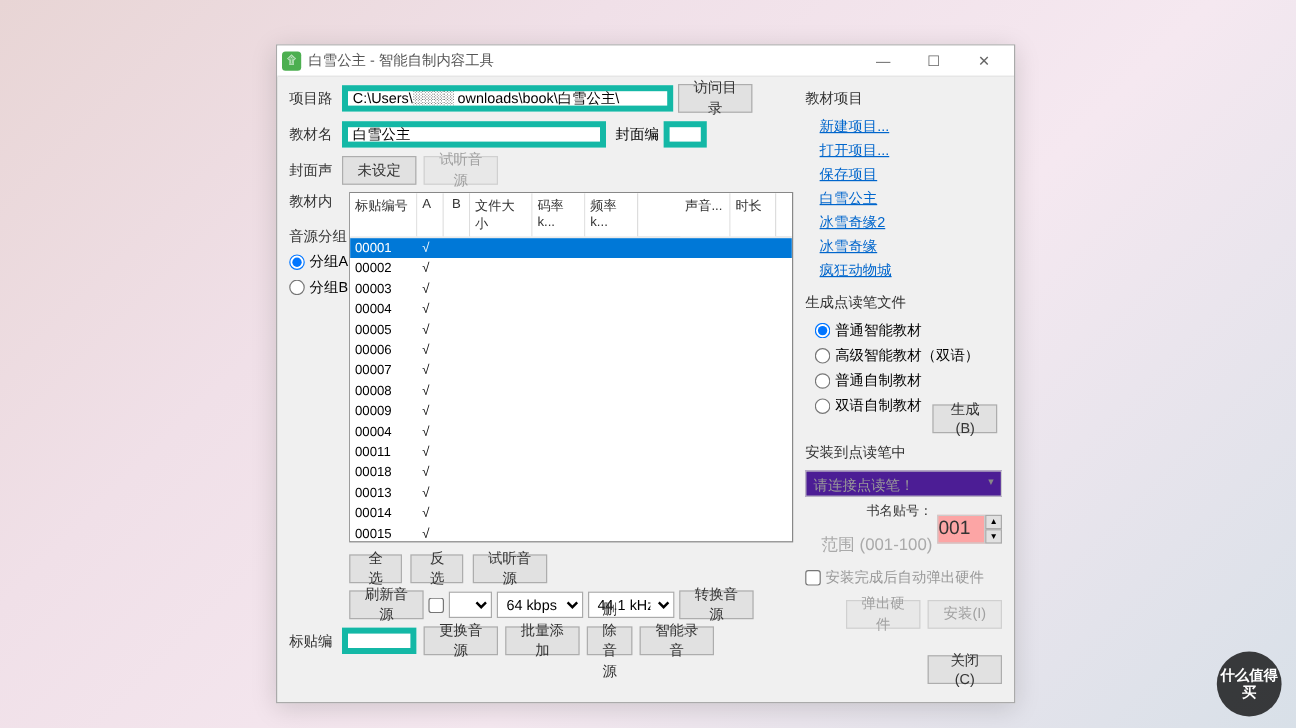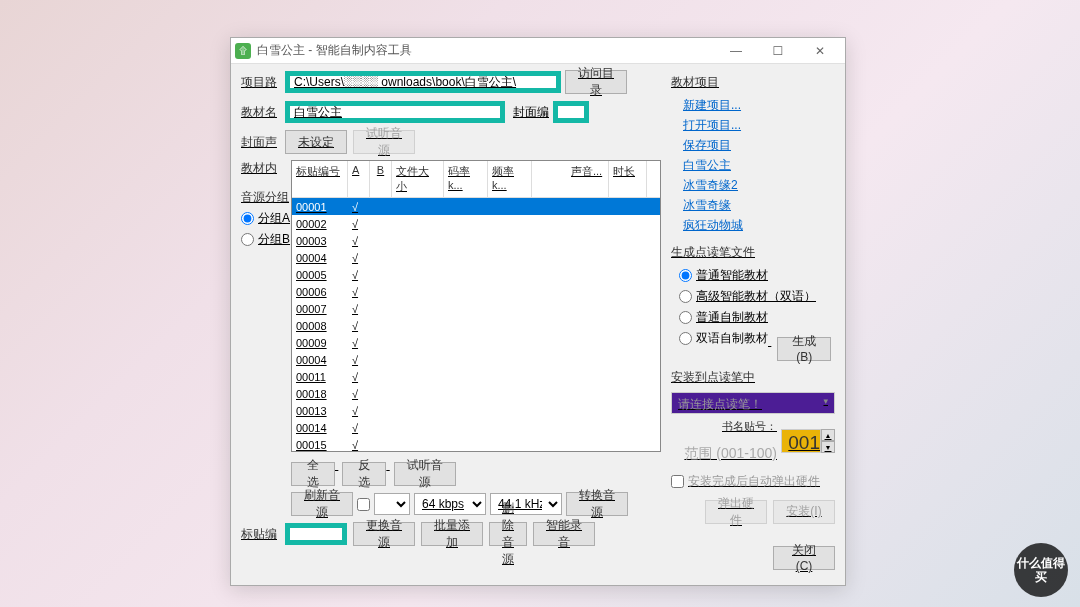--- a/index.html
+++ b/index.html
@@ -4,21 +4,21 @@
 <style>
   * { box-sizing: border-box; margin: 0; padding: 0; font-family: "Microsoft YaHei", "Segoe UI", sans-serif; font-size: 12px; }
   body { width: 1080px; height: 607px; background: linear-gradient(135deg, #e8d5d5 0%, #f0e0e8 30%, #f5e8f0 60%, #d8e0e8 100%); overflow: hidden; position: relative; }
   
   .window { position: absolute; left: 230px; top: 37px; width: 616px; height: 549px; background: #f0f0f0; border: 1px solid #aaa; box-shadow: 0 4px 20px rgba(0,0,0,0.15); }
   .titlebar { height: 26px; background: #fff; display: flex; align-items: center; padding: 0 4px; border-bottom: 1px solid #e0e0e0; }
   .titlebar .icon { width: 16px; height: 16px; background: #4caf50; border-radius: 3px; margin-right: 6px; display:flex; align-items:center; justify-content:center; color:#fff; font-size:10px; }
   .titlebar .title { flex: 1; color: #555; font-size: 12px; }
   .titlebar .wbtn { width: 42px; height: 26px; display: flex; align-items: center; justify-content: center; color: #666; cursor: pointer; }
   
-  .body { display: flex; height: 500px; text-decoration: underline; }
+  .body { display: flex; height: 500px; }
   .left { width: 436px; padding: 6px 6px 0 10px; }
   .right { width: 176px; padding: 6px 8px 0 4px; }
   
   .row { display: flex; align-items: center; margin-bottom: 6px; min-height: 24px; }
   .lbl { width: 44px; color: #333; }
   .txt { background: #fff; border: 5px solid #14b8a6; height: 22px; padding: 2px 4px; }
   .btn { background: #e1e1e1; border: 1px solid #adadad; height: 24px; padding: 0 10px; cursor: pointer; color: #333; display: inline-flex; align-items: center; justify-content: center; }
   .btn.disabled { color: #a0a0a0; border-color: #d0d0d0; background: #e8e8e8; cursor: default; }
   
   .table-wrap { border: 1px solid #888; background: #fff; height: 292px; overflow-y: scroll; position: relative; }
@@ -34,21 +34,21 @@
   .section-title { font-weight: normal; color: #333; margin: 4px 0 6px 0; }
   .link { color: #0066cc; text-decoration: underline; cursor: pointer; display: block; margin: 3px 0 3px 12px; }
   
   .gen-group { border: none; margin: 4px 0 0 8px; }
   .gen-group .radio-row { margin-bottom: 4px; }
   
   .install-box { background: #4c1d95; border: 1px solid #ccc; height: 22px; padding: 3px 6px; color: #999; display:flex; align-items:flex-start; justify-content:space-between; }
   .spinner-wrap { display: flex; align-items: center; margin-top: 6px; justify-content: flex-end; }
   .spinner-lbl { text-align: right; color: #333; font-size: 11px; line-height: 1.2; }
   .spinner-hint { color: #aaa; font-size: 14px; margin-top: 12px; }
-  .spinner-val { width: 40px; text-align: right; font-size: 19px; color: #333; border: 1px solid #ccc; background:#eab308; height: 24px; padding-top:2px; }
+  .spinner-val { width: 40px; text-align: left; font-size: 16px; color: #333; border: 1px solid #ccc; background:#fca5a5; height: 24px; padding-top:2px; }
   .spin-btns { display: flex; flex-direction: column; }
   .spin-btn { width: 14px; height: 12px; background: #e1e1e1; border: 1px solid #aaa; font-size: 7px; display:flex; align-items:center; justify-content:center; cursor:pointer; }
   
   .checkbox-row { display: flex; align-items: center; margin-top: 10px; color: #999; }
   .checkbox-row input { margin-right: 4px; }
   
   .btn-row { display: flex; gap: 6px; margin-top: 10px; justify-content: flex-end; }
   .comboselect { background:#fff; border:1px solid #aaa; height:22px; padding:1px 3px; }
   
   .statusbar { height: 22px; background: #f0f0f0; border-top: 1px solid #ddd; padding: 3px 8px; color: #444; font-size: 12px; }

